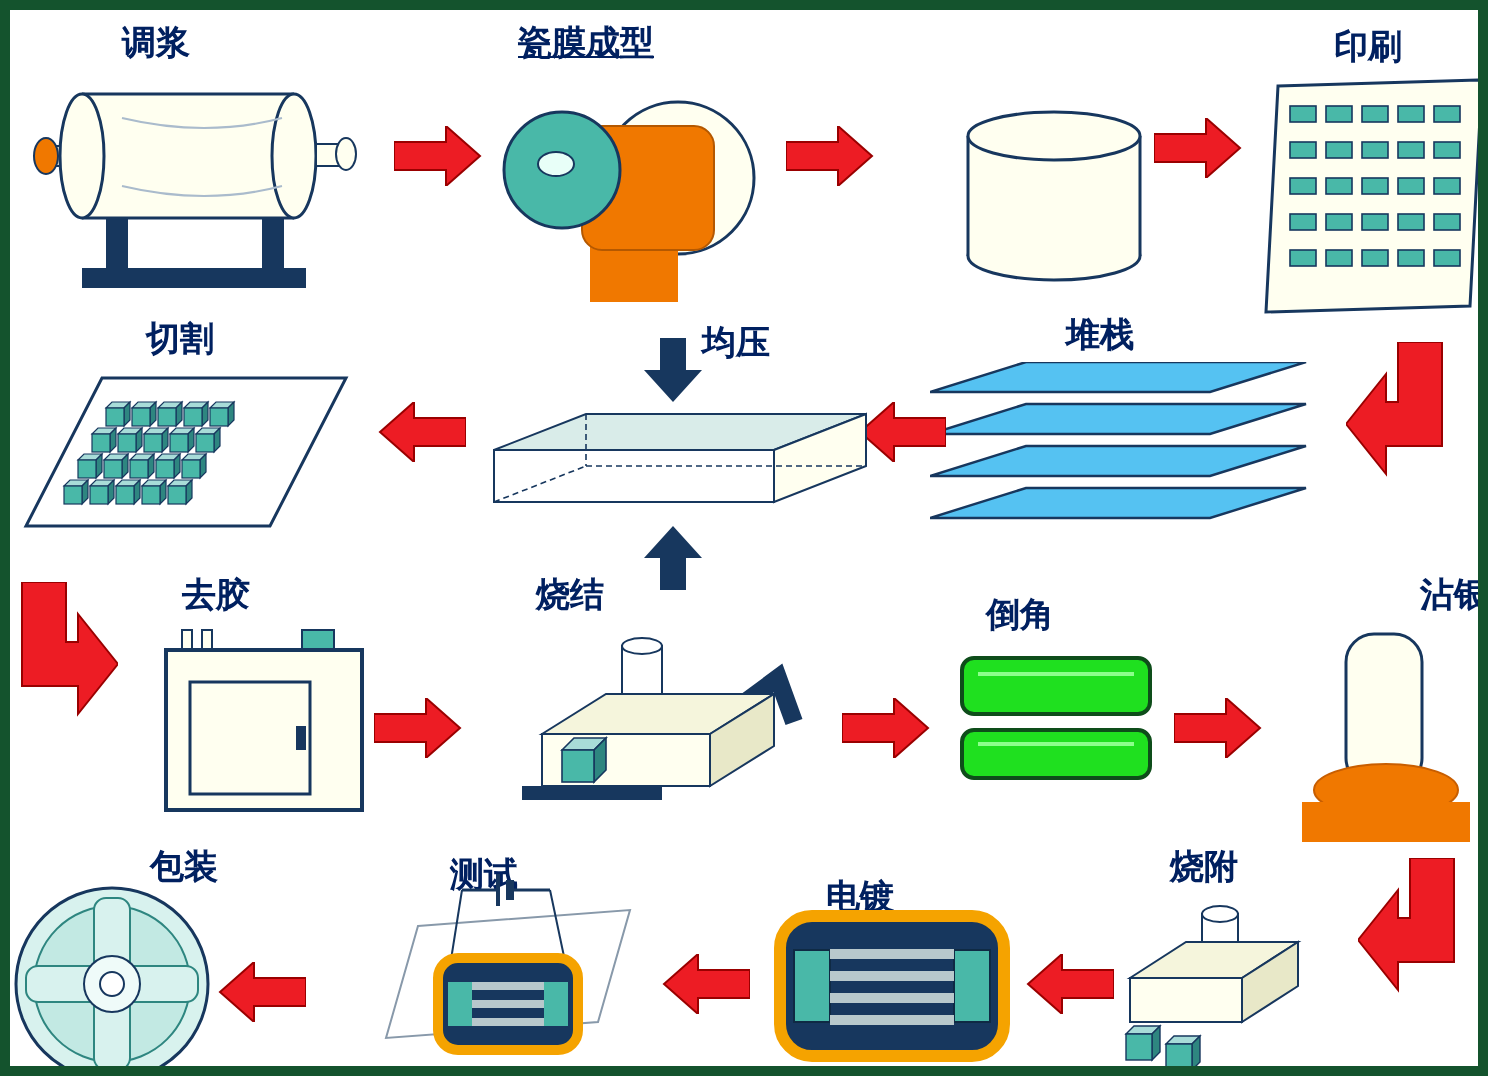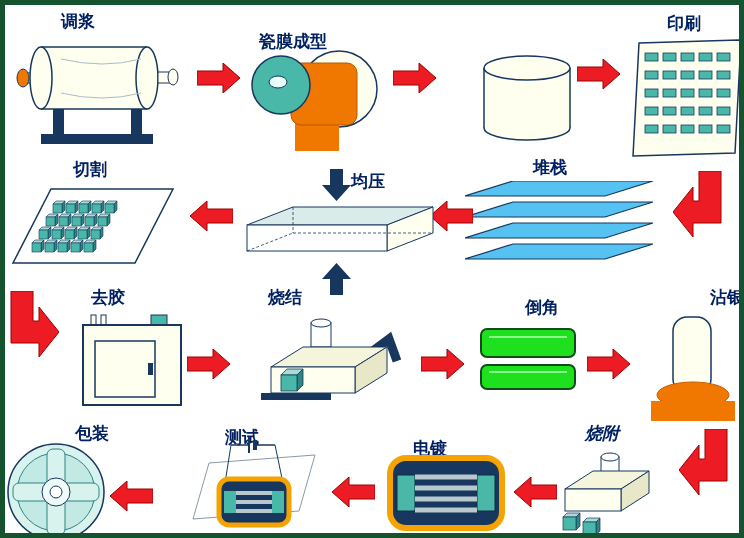--- a/index.html
+++ b/index.html
@@ -30,21 +30,21 @@
     <path d="M48 28 q 42 10 80 0" stroke="#AABBCC" fill="none"></path>
     <path d="M48 62 q 42 10 80 0" stroke="#AABBCC" fill="none"></path>
     <rect x="145" y="41" width="14" height="11" fill="#FFFFF0" stroke="#17375E"></rect>
     <ellipse cx="160" cy="46" rx="5" ry="8" fill="#FFFFF0" stroke="#17375E"></ellipse>
   </svg>
 
   <svg class="abs" style="left:192px;top:58px;" width="44" height="30" viewBox="0 0 44 30">
     <polygon points="0,8 26,8 26,0 43,15 26,30 26,22 0,22" fill="#ED1C24" stroke="#9A0000" stroke-width="1"></polygon>
   </svg>
 
-  <div class="label" style="left:254px;top:28px;">瓷膜成型</div>
+  <div class="label" style="left:254px;top:8px;text-decoration:underline;">瓷膜成型</div>
   <svg class="abs" style="left:246px;top:42px;" width="130" height="105" viewBox="0 0 130 105">
     <circle cx="88" cy="42" r="38" fill="#FFFFF0" stroke="#17375E" stroke-width="1.5"></circle>
     <rect x="44" y="62" width="44" height="42" fill="#F07800"></rect>
     <rect x="40" y="16" width="66" height="62" rx="10" fill="#F07800" stroke="#B45800"></rect>
     <circle cx="30" cy="38" r="29" fill="#49B8A8" stroke="#17375E" stroke-width="1.5"></circle>
     <ellipse cx="27" cy="35" rx="9" ry="6" fill="#E8FFF8" stroke="#17375E"></ellipse>
   </svg>
 
   <svg class="abs" style="left:388px;top:58px;" width="44" height="30" viewBox="0 0 44 30">
     <polygon points="0,8 26,8 26,0 43,15 26,30 26,22 0,22" fill="#ED1C24" stroke="#9A0000" stroke-width="1"></polygon>
@@ -109,21 +109,21 @@
     <use href="#sheet" x="0" y="0"></use>
     <use href="#sheet" x="0" y="21"></use>
     <use href="#sheet" x="0" y="42"></use>
     <use href="#sheet" x="0" y="63"></use>
   </svg>
 
   <svg class="abs" style="left:424px;top:196px;" width="44" height="30" viewBox="0 0 44 30">
     <polygon points="44,8 18,8 18,0 1,15 18,30 18,22 44,22" fill="#ED1C24" stroke="#9A0000" stroke-width="1"></polygon>
   </svg>
 
-  <div class="label" style="left:346px;top:168px;text-align:center;">均压</div>
+  <div class="label" style="left:346px;top:158px;text-align:center;">均压</div>
   <svg class="abs" style="left:232px;top:164px;" width="200" height="126" viewBox="0 0 200 126">
     <polygon points="93,0 106,0 106,16 114,16 99.5,32 85,16 93,16" fill="#17375E"></polygon>
     <polygon points="10,56 56,38 196,38 150,56" fill="#D9ECE9" stroke="#17375E"></polygon>
     <polygon points="150,56 196,38 196,64 150,82" fill="#FFFFF0" stroke="#17375E"></polygon>
     <rect x="10" y="56" width="140" height="26" fill="#FFFFFF" stroke="#17375E"></rect>
     <line x1="10" y1="82" x2="56" y2="64" stroke="#17375E" stroke-width="0.8" stroke-dasharray="3,2"></line>
     <line x1="56" y1="64" x2="196" y2="64" stroke="#17375E" stroke-width="0.8" stroke-dasharray="3,2"></line>
     <line x1="56" y1="38" x2="56" y2="64" stroke="#17375E" stroke-width="0.8" stroke-dasharray="3,2"></line>
     <polygon points="93,126 93,110 85,110 99.5,94 114,110 106,110 106,126" fill="#17375E"></polygon>
   </svg>
@@ -193,21 +193,21 @@
     <rect x="6" y="78" width="70" height="7" fill="#17375E"></rect>
     <polygon points="26,60 32,54 48,54 42,60" fill="#A8DCD8" stroke="#17375E" stroke-width="0.8"></polygon>
     <polygon points="42,60 48,54 48,70 42,76" fill="#2E8680" stroke="#17375E" stroke-width="0.8"></polygon>
     <rect x="26" y="60" width="16" height="16" fill="#49B8A8" stroke="#17375E" stroke-width="0.8"></rect>
   </svg>
 
   <svg class="abs" style="left:416px;top:344px;" width="44" height="30" viewBox="0 0 44 30">
     <polygon points="0,8 26,8 26,0 43,15 26,30 26,22 0,22" fill="#ED1C24" stroke="#9A0000" stroke-width="1"></polygon>
   </svg>
 
-  <div class="label" style="left:488px;top:294px;margin-left:32px;">倒角</div>
+  <div class="label" style="left:488px;top:294px;">倒角</div>
   <svg class="abs" style="left:474px;top:320px;" width="100" height="72" viewBox="0 0 100 72">
     <rect x="2" y="4" width="94" height="28" rx="6" fill="#1FE01F" stroke="#0E4D1A" stroke-width="2"></rect>
     <line x1="10" y1="12" x2="88" y2="12" stroke="#8CFF8C" stroke-width="2"></line>
     <rect x="2" y="40" width="94" height="24" rx="6" fill="#1FE01F" stroke="#0E4D1A" stroke-width="2"></rect>
     <line x1="10" y1="47" x2="88" y2="47" stroke="#8CFF8C" stroke-width="2"></line>
   </svg>
 
   <svg class="abs" style="left:582px;top:344px;" width="44" height="30" viewBox="0 0 44 30">
     <polygon points="0,8 26,8 26,0 43,15 26,30 26,22 0,22" fill="#ED1C24" stroke="#9A0000" stroke-width="1"></polygon>
   </svg>
@@ -216,21 +216,21 @@
   <svg class="abs" style="left:644px;top:310px;" width="88" height="106" viewBox="0 0 88 106">
     <rect x="24" y="2" width="38" height="76" rx="14" fill="#FFFFF0" stroke="#17375E" stroke-width="1.5"></rect>
     <ellipse cx="44" cy="80" rx="36" ry="13" fill="#F07800" stroke="#C85E00"></ellipse>
     <rect x="2" y="86" width="84" height="20" fill="#F07800"></rect>
   </svg>
 
   <svg class="abs" style="left:674px;top:424px;" width="52" height="78" viewBox="0 0 52 78">
     <polygon points="26,0 48,0 48,52 20,52 20,66 0,41 20,16 20,30 26,30" fill="#ED1C24" stroke="#9A0000" stroke-width="1"></polygon>
   </svg>
 
-  <div class="label" style="left:580px;top:420px;font-style:italic;">烧附</div>
+  <div class="label" style="left:580px;top:420px;">烧附</div>
   <svg class="abs" style="left:552px;top:440px;" width="100" height="92" viewBox="0 0 100 92">
     <defs>
       <g id="fcube">
         <polygon points="0,4 4,0 17,0 13,4" fill="#A8DCD8" stroke="#17375E" stroke-width="0.7"></polygon>
         <polygon points="13,4 17,0 17,13 13,17" fill="#2E8680" stroke="#17375E" stroke-width="0.7"></polygon>
         <rect x="0" y="4" width="13" height="13" fill="#49B8A8" stroke="#17375E" stroke-width="0.7"></rect>
       </g>
     </defs>
     <rect x="44" y="12" width="18" height="16" fill="#FFFFFF" stroke="#17375E"></rect>
     <ellipse cx="53" cy="12" rx="9" ry="4" fill="#FFFFFF" stroke="#17375E"></ellipse>

